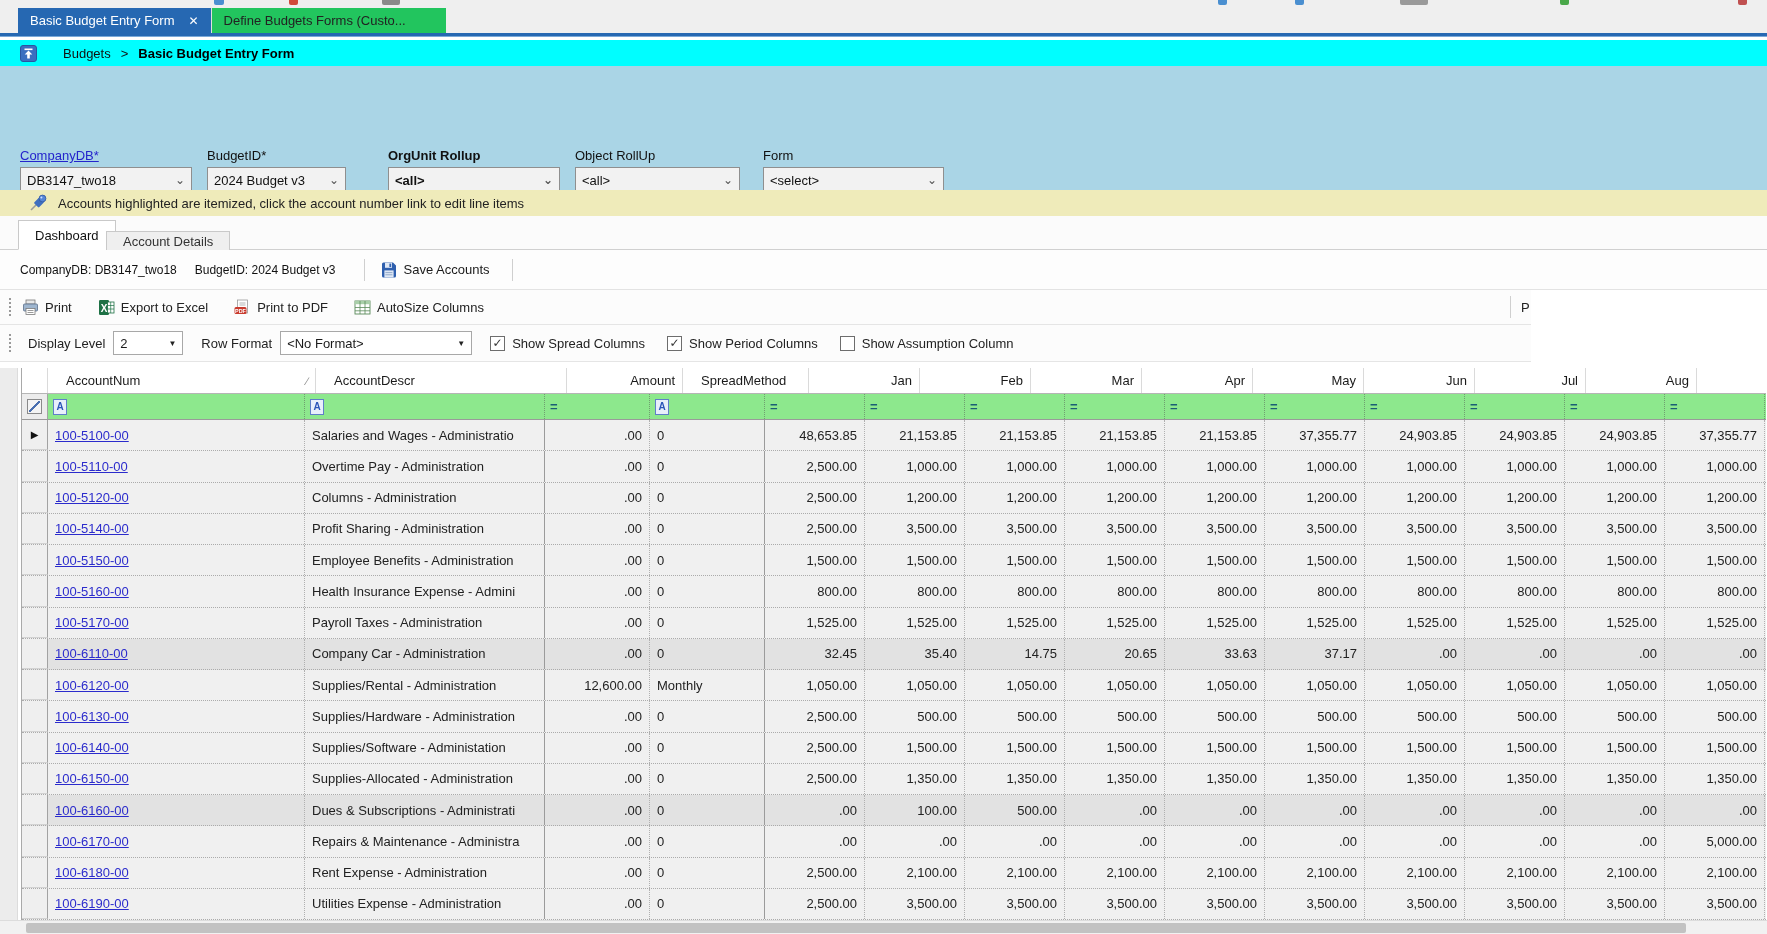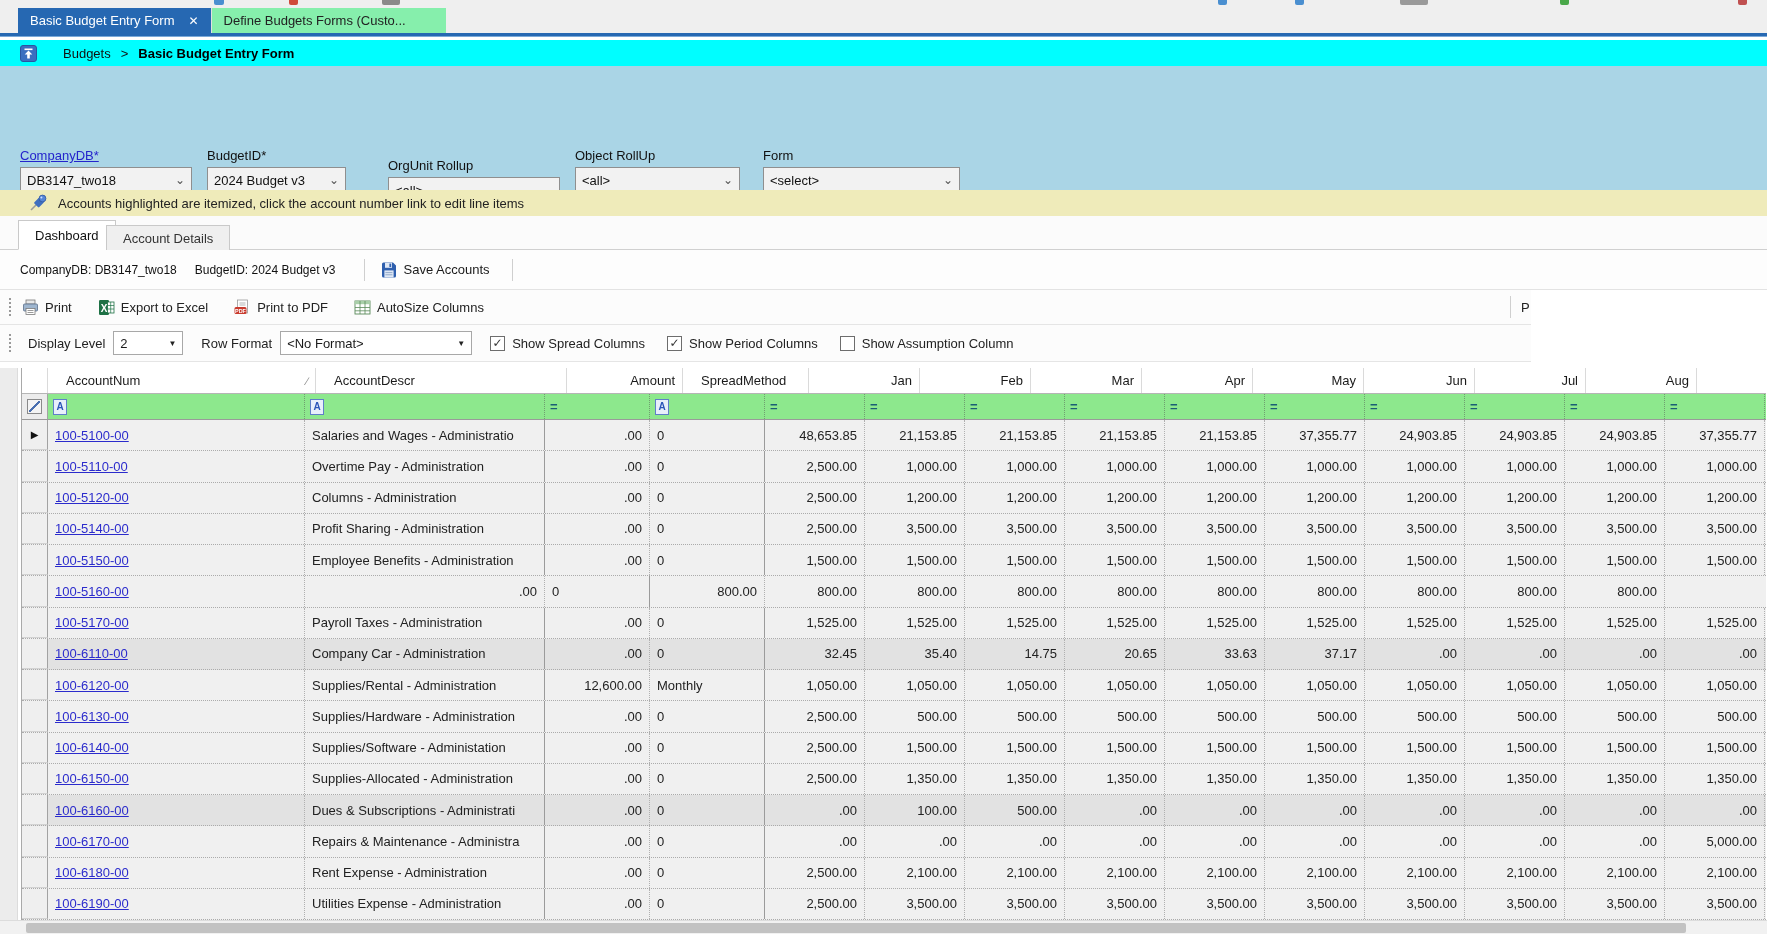--- a/index.html
+++ b/index.html
@@ -9,21 +9,21 @@
 
   
   .top-strip { position:absolute; left:0; top:0; width:1767px; height:8px; background:#efefef; }
   .frag { position:absolute; top:0; height:5px; border-radius:0 0 2px 2px; }
 
   
   .tabbar { position:absolute; left:0; top:8px; width:1767px; height:25px; background:#efefef; display:flex; align-items:stretch; }
   .btab { display:flex; align-items:center; padding:0 12px; font-size:13px; white-space:nowrap; }
   .btab.active { background:#2668b2; color:#fff; margin-left:18px; }
   .btab.active .x { margin-left:14px; font-size:12px; color:#fff; cursor:pointer; }
-  .btab.inactive { background:#86efac; color:#222; border-left:1px solid #e0e0e0; padding-right:40px; }
+  .btab.inactive { background:#22c55e; color:#222; border-left:1px solid #e0e0e0; padding-right:40px; }
   .blue-line { position:absolute; left:0; top:33px; width:1767px; height:3px; background:#2668b2; }
   .blue-line2 { position:absolute; left:0; top:36px; width:1767px; height:1px; background:#7aa9d8; }
 
   
   .crumb-bar { position:absolute; left:0; top:40px; width:1767px; height:26px; background:#00feff; display:flex; align-items:center; }
   .crumb-icon { width:17px; height:17px; margin-left:20px; background:#3a6fc0; border:1px solid #2b55a0; border-radius:3px; display:flex; align-items:center; justify-content:center; }
   .crumb-icon svg { display:block; }
   .crumb-sec { margin-left:26px; color:#111; }
   .crumb-sep { margin:0 10px; color:#111; }
   .crumb-cur { font-weight:bold; color:#000; }
@@ -31,38 +31,38 @@
   
   .filter-panel { position:absolute; left:0; top:66px; width:1767px; height:124px; background:#aad5e6; }
   .ffield { position:absolute; }
   .flabel { display:block; height:16px; margin-bottom:3px; color:#111; white-space:nowrap; }
   .flabel.link { color:#2424cc; text-decoration:underline; cursor:pointer; }
   .combo { height:26px; background:#f2f2f2; border:1px solid #8f8f8f; display:flex; align-items:center; padding:0 6px; color:#111; white-space:nowrap; }
   .combo .val { flex:1; overflow:hidden; }
   .combo .chev { color:#555; font-size:12px; margin-left:4px; }
   .f1{left:20px;top:82px;} .f1 .combo{width:172px;}
   .f2{left:207px;top:82px;} .f2 .combo{width:139px;}
-  .f3{left:388px;top:92px;} .f3 .combo{width:172px;}
+  .f3{left:388px;top:82px;font-weight:bold;} .f3 .combo{width:172px;}
   .f4{left:575px;top:82px;} .f4 .combo{width:165px;}
-  .f5{left:763px;top:82px;} .f5 .combo{width:197px;}
+  .f5{left:763px;top:82px;} .f5 .combo{width:181px;}
   .f6{left:20px;top:133px;} .f6 .combo{width:360px;}
   .f7{left:398px;top:133px;} .f7 .combo{width:347px;}
   .search-btn { position:absolute; left:870px; top:152px; width:86px; height:27px; background:linear-gradient(#f8f8f8,#ececec); border:1px solid #8f8f8f; font-size:13px; color:#111; cursor:pointer; font-family:inherit; }
   .advanced { position:absolute; left:968px; top:158px; color:#1f1fd0; text-decoration:underline; cursor:pointer; }
 
   
   .notice { position:absolute; left:0; top:190px; width:1767px; height:26px; background:#efebba; display:flex; align-items:center; }
   .pin { margin-left:28px; width:20px; height:20px; }
   .notice-text { margin-left:10px; color:#222; }
 
   
   .pagetabs { position:absolute; left:0; top:216px; width:1767px; height:34px; background:#fbfbfb; border-bottom:1px solid #d0d0d0; }
   .ptab { position:absolute; bottom:-1px; height:30px; display:flex; align-items:center; padding:0 16px; border:1px solid #c9c9c9; border-bottom:none; cursor:pointer; white-space:nowrap; }
   .ptab.active { left:18px; background:#fff; border-bottom:1px solid #fff; color:#111; }
-  .ptab.inactive { left:106px; background:#efefef; height:25px; color:#333; }
+  .ptab.inactive { left:106px; background:#efefef; height:19px; color:#333; }
 
   
   .infobar { position:absolute; left:0; top:250px; width:1767px; height:40px; background:#fdfdfd; border-bottom:1px solid #e3e3e3; display:flex; align-items:center; }
   .infobar .bold { font-weight:normal; font-size:12px; color:#111; white-space:nowrap;text-align:center; }
   .vsep { width:1px; height:22px; background:#cfcfcf; }
   .save-btn { display:flex; align-items:center; gap:7px; cursor:pointer; white-space:nowrap; }
 
   
   .toolbar { position:absolute; left:0; width:1531px; background:#fcfcfc; border-bottom:1px solid #e5e5e5; display:flex; align-items:center; }
   .tb1 { top:290px; height:35px; }
@@ -526,20 +526,21 @@
           <div class="dcell num">1,500.00</div>
           <div class="dcell num">1,500.00</div>
           <div class="dcell num">1,500.00</div>
           <div class="dcell num">1,500.00</div>
         </div>
         <div class="grow drow">
           <div class="dcell sel"></div>
           <div class="dcell">
             <a class="acct-link">100-5160-00</a>
           </div>
+          <div class="dcell solid">Health Insurance Expense - Admini</div>
           <div class="dcell num">.00</div>
           <div class="dcell solid">0</div>
           <div class="dcell num">800.00</div>
           <div class="dcell num">800.00</div>
           <div class="dcell num">800.00</div>
           <div class="dcell num">800.00</div>
           <div class="dcell num">800.00</div>
           <div class="dcell num">800.00</div>
           <div class="dcell num">800.00</div>
           <div class="dcell num">800.00</div>

